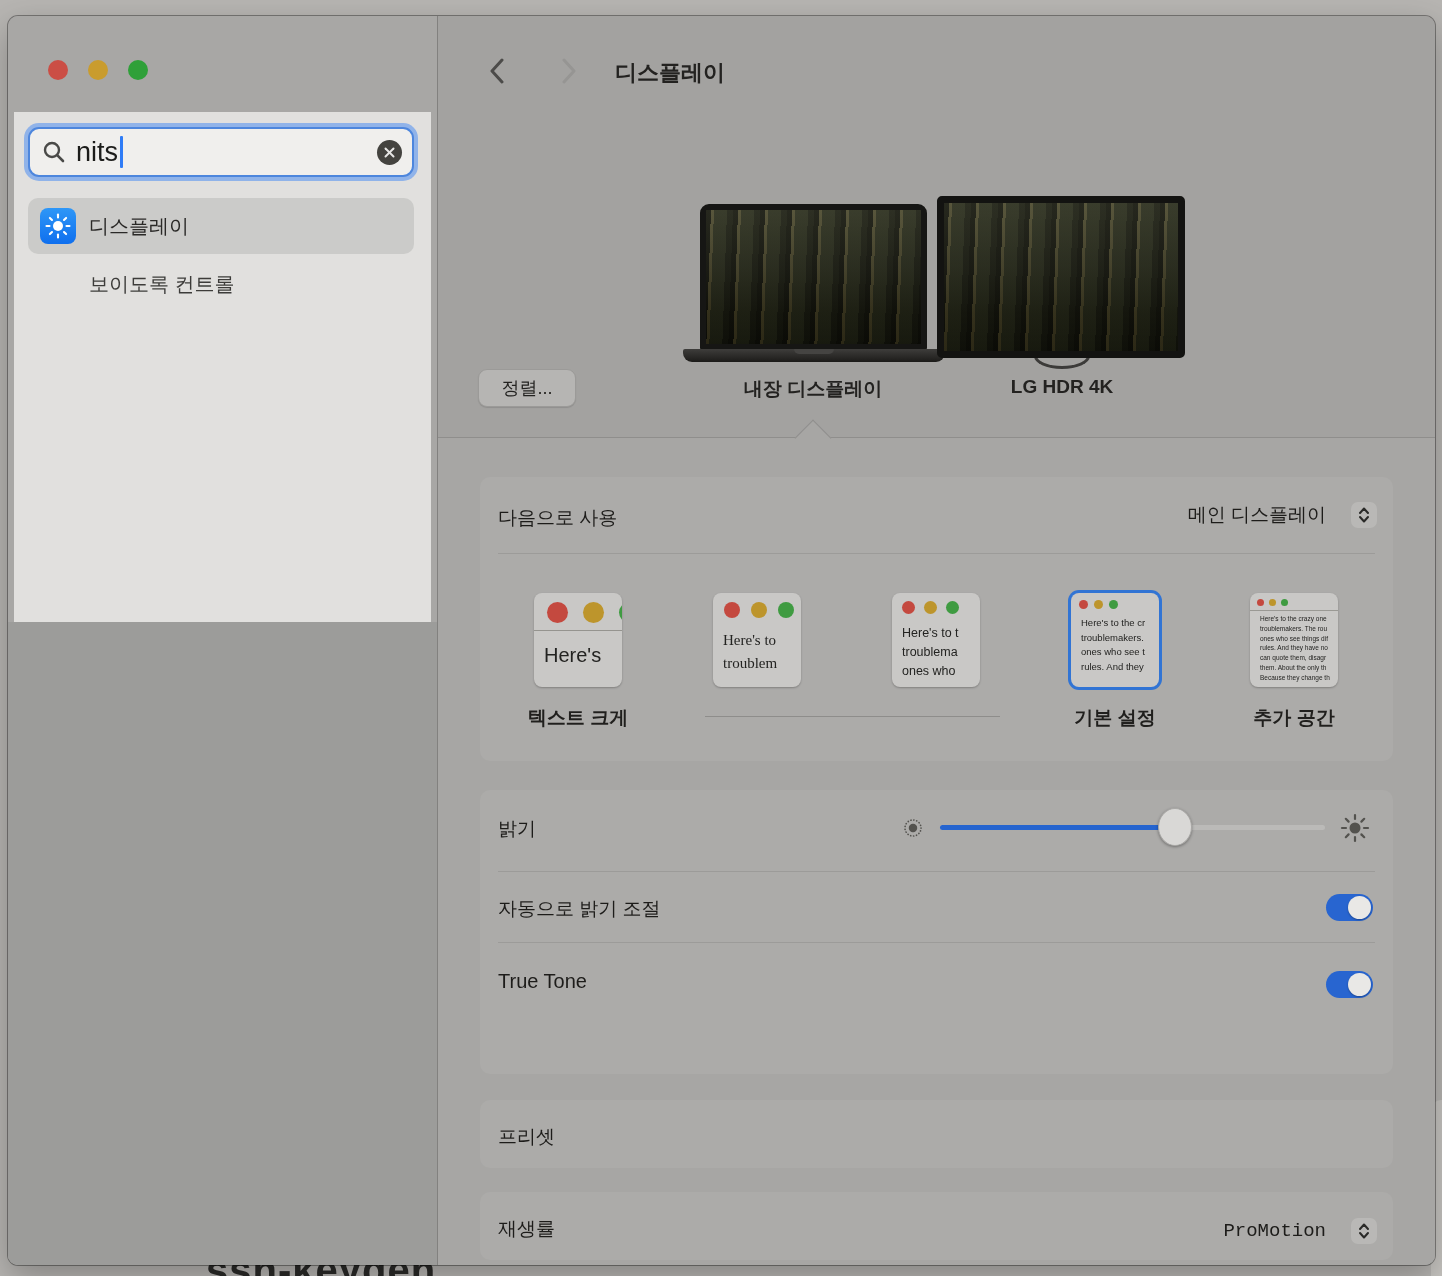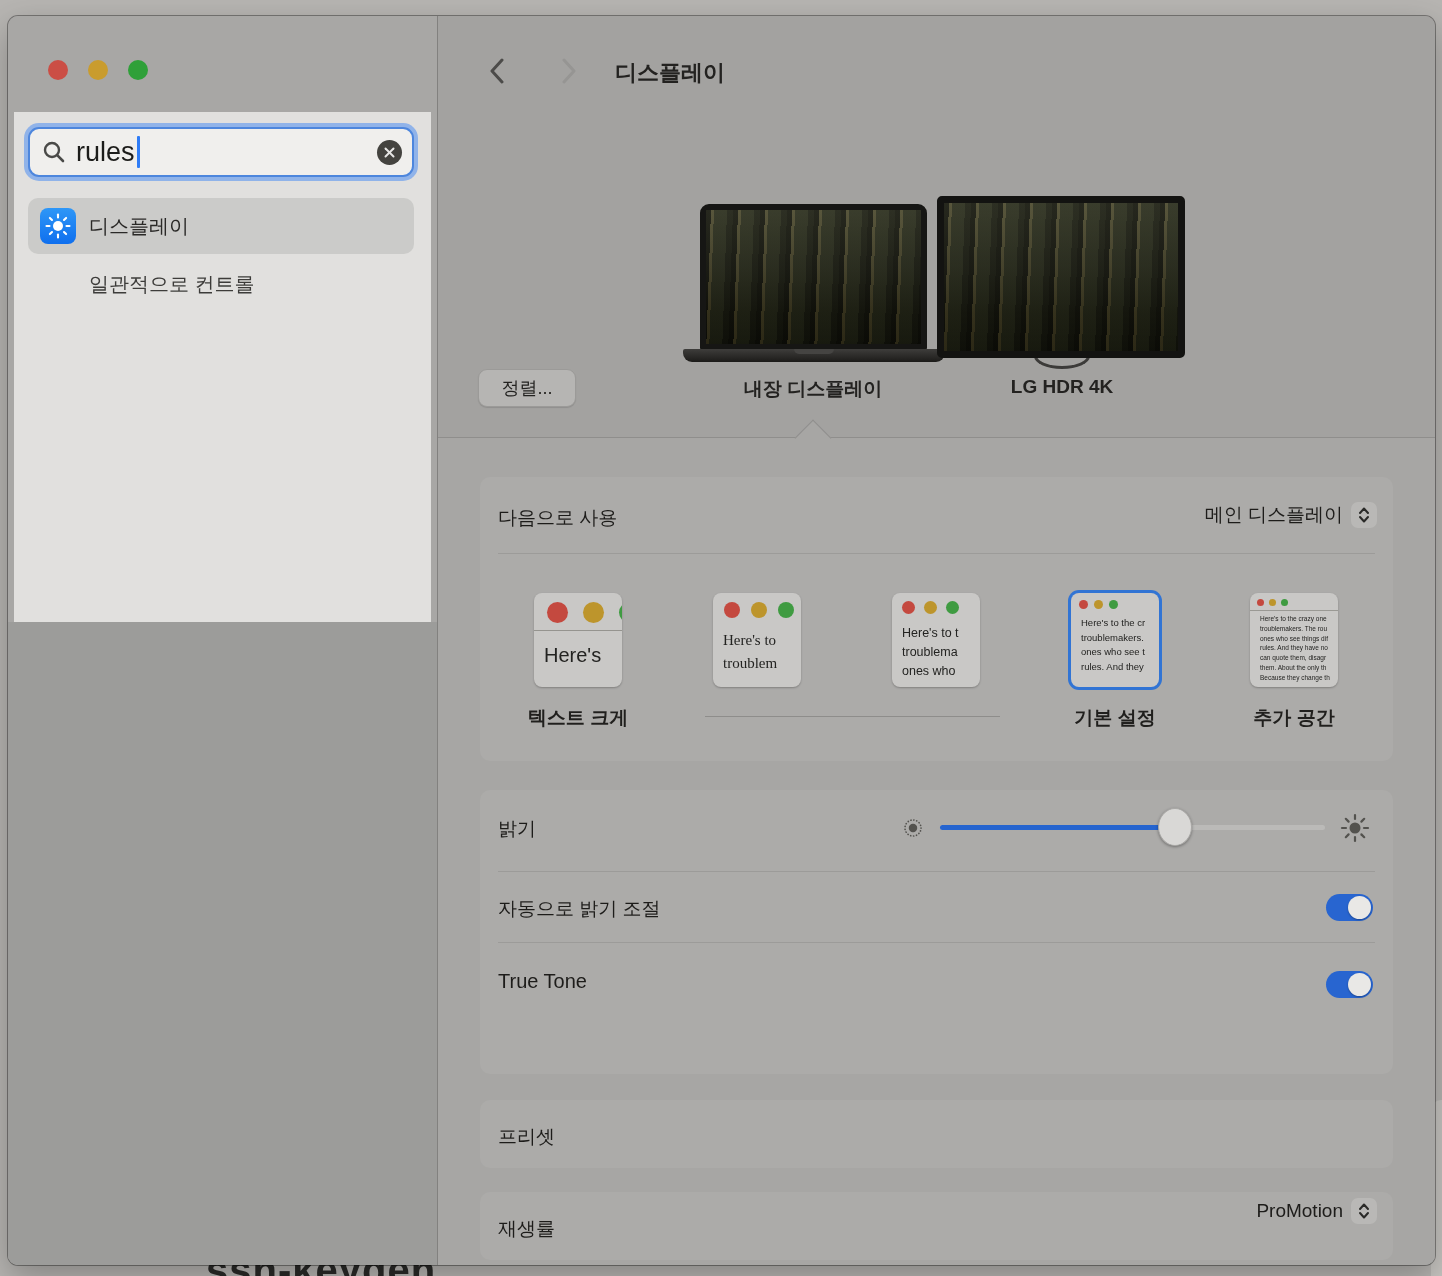--- a/index.html
+++ b/index.html
@@ -80,21 +80,21 @@
 
   
   .card { position:absolute; left:42px; width:913px; background:#acaba9; border-radius:10px; z-index:2; }
   .card-1 { top:461px; height:284px; }
   .card-2 { top:774px; height:284px; }
   .card-3 { top:1084px; height:68px; }
   .card-4 { top:1176px; height:68px; }
   .row-label { position:absolute; left:18px; font-size:19px; color:#1d1c1a; }
   .inner-div { position:absolute; left:18px; right:18px; height:1px; background:#9c9b99; }
 
-  .popup { position:absolute; right:16px; display:flex; align-items:center; gap:8px; }
+  .popup { position:absolute; right:16px; display:flex; align-items:center; gap:25px; }
   .popup-value { font-size:19px; color:#1d1c1a; }
   .stepper { width:26px; height:26px; border-radius:7px; background:#b9b8b6; display:flex; align-items:center; justify-content:center; }
 
   
   .thumb { position:absolute; top:116px; width:88px; height:94px; background:#c9c8c6; border-radius:8px;
            overflow:hidden; box-shadow:0 1px 2px rgba(0,0,0,.25); }
   .thumb-0{left:54px;} .thumb-1{left:233px;font-family:Liberation Serif, serif;} .thumb-2{left:412px;} .thumb-3{left:591px;} .thumb-4{left:770px;}
   .thumb.selected { box-shadow:0 0 0 3px #3174d4, 0 1px 2px rgba(0,0,0,.25); }
   .dots { display:flex; }
   .dot { border-radius:50%; flex:none; }
@@ -149,21 +149,21 @@
         <span class="tl yellow"></span>
         <span class="tl green"></span>
       </div>
 
       <div class="search-overlay">
         <div class="search-field">
           <svg width="24" height="24" viewBox="0 0 24 24">
             <circle cx="10" cy="10" r="7" fill="none" stroke="#4a4a48" stroke-width="2.4"></circle>
             <line x1="15.2" y1="15.2" x2="21" y2="21" stroke="#4a4a48" stroke-width="2.6" stroke-linecap="round"></line>
           </svg>
-          <span class="search-text">rules</span>
+          <span class="search-text">nits</span>
           <span class="caret"></span>
           <span class="clear-btn">
             <svg width="13" height="13" viewBox="0 0 13 13">
               <line x1="2.5" y1="2.5" x2="10.5" y2="10.5" stroke="#e8e7e5" stroke-width="2" stroke-linecap="round"></line>
               <line x1="10.5" y1="2.5" x2="2.5" y2="10.5" stroke="#e8e7e5" stroke-width="2" stroke-linecap="round"></line>
             </svg>
           </span>
         </div>
 
         <div class="result selected">
@@ -178,21 +178,21 @@
                 <line x1="4.9" y1="4.9" x2="7" y2="7"></line>
                   <line x1="19" y1="19" x2="21.1" y2="21.1"></line>
                 <line x1="21.1" y1="4.9" x2="19" y2="7"></line>
                   <line x1="7" y1="19" x2="4.9" y2="21.1"></line>
               </g>
             </svg>
           </span>
           <span class="result-label">디스플레이</span>
         </div>
         <div class="result plain">
-          <span class="result-label">일관적으로 컨트롤</span>
+          <span class="result-label">보이도록 컨트롤</span>
         </div>
       </div>
     </div>
 
     <div class="vdivider"></div>
 
     <div class="main">
       <div class="main-lower"></div>
 
       <div class="nav-btn nav-back">
@@ -349,21 +349,21 @@
           <div class="knob"></div>
         </div>
       </div>
 
       <div class="card card-3">
         <div class="row-label" style="top:24px;">프리셋</div>
       </div>
 
       <div class="card card-4">
         <div class="row-label" style="top:24px;">재생률</div>
-        <div class="popup" style="top:6px;">
+        <div class="popup" style="top:26px;font-family:Liberation Mono, monospace;">
           <span class="popup-value">ProMotion</span>
           <span class="stepper">
             <svg width="14" height="18" viewBox="0 0 14 18">
               <polyline points="3,7 7,2.5 11,7" fill="none" stroke="#2a2a28" stroke-width="2" stroke-linecap="round" stroke-linejoin="round"></polyline>
               <polyline points="3,11 7,15.5 11,11" fill="none" stroke="#2a2a28" stroke-width="2" stroke-linecap="round" stroke-linejoin="round"></polyline>
             </svg>
           </span>
         </div>
       </div>
 

